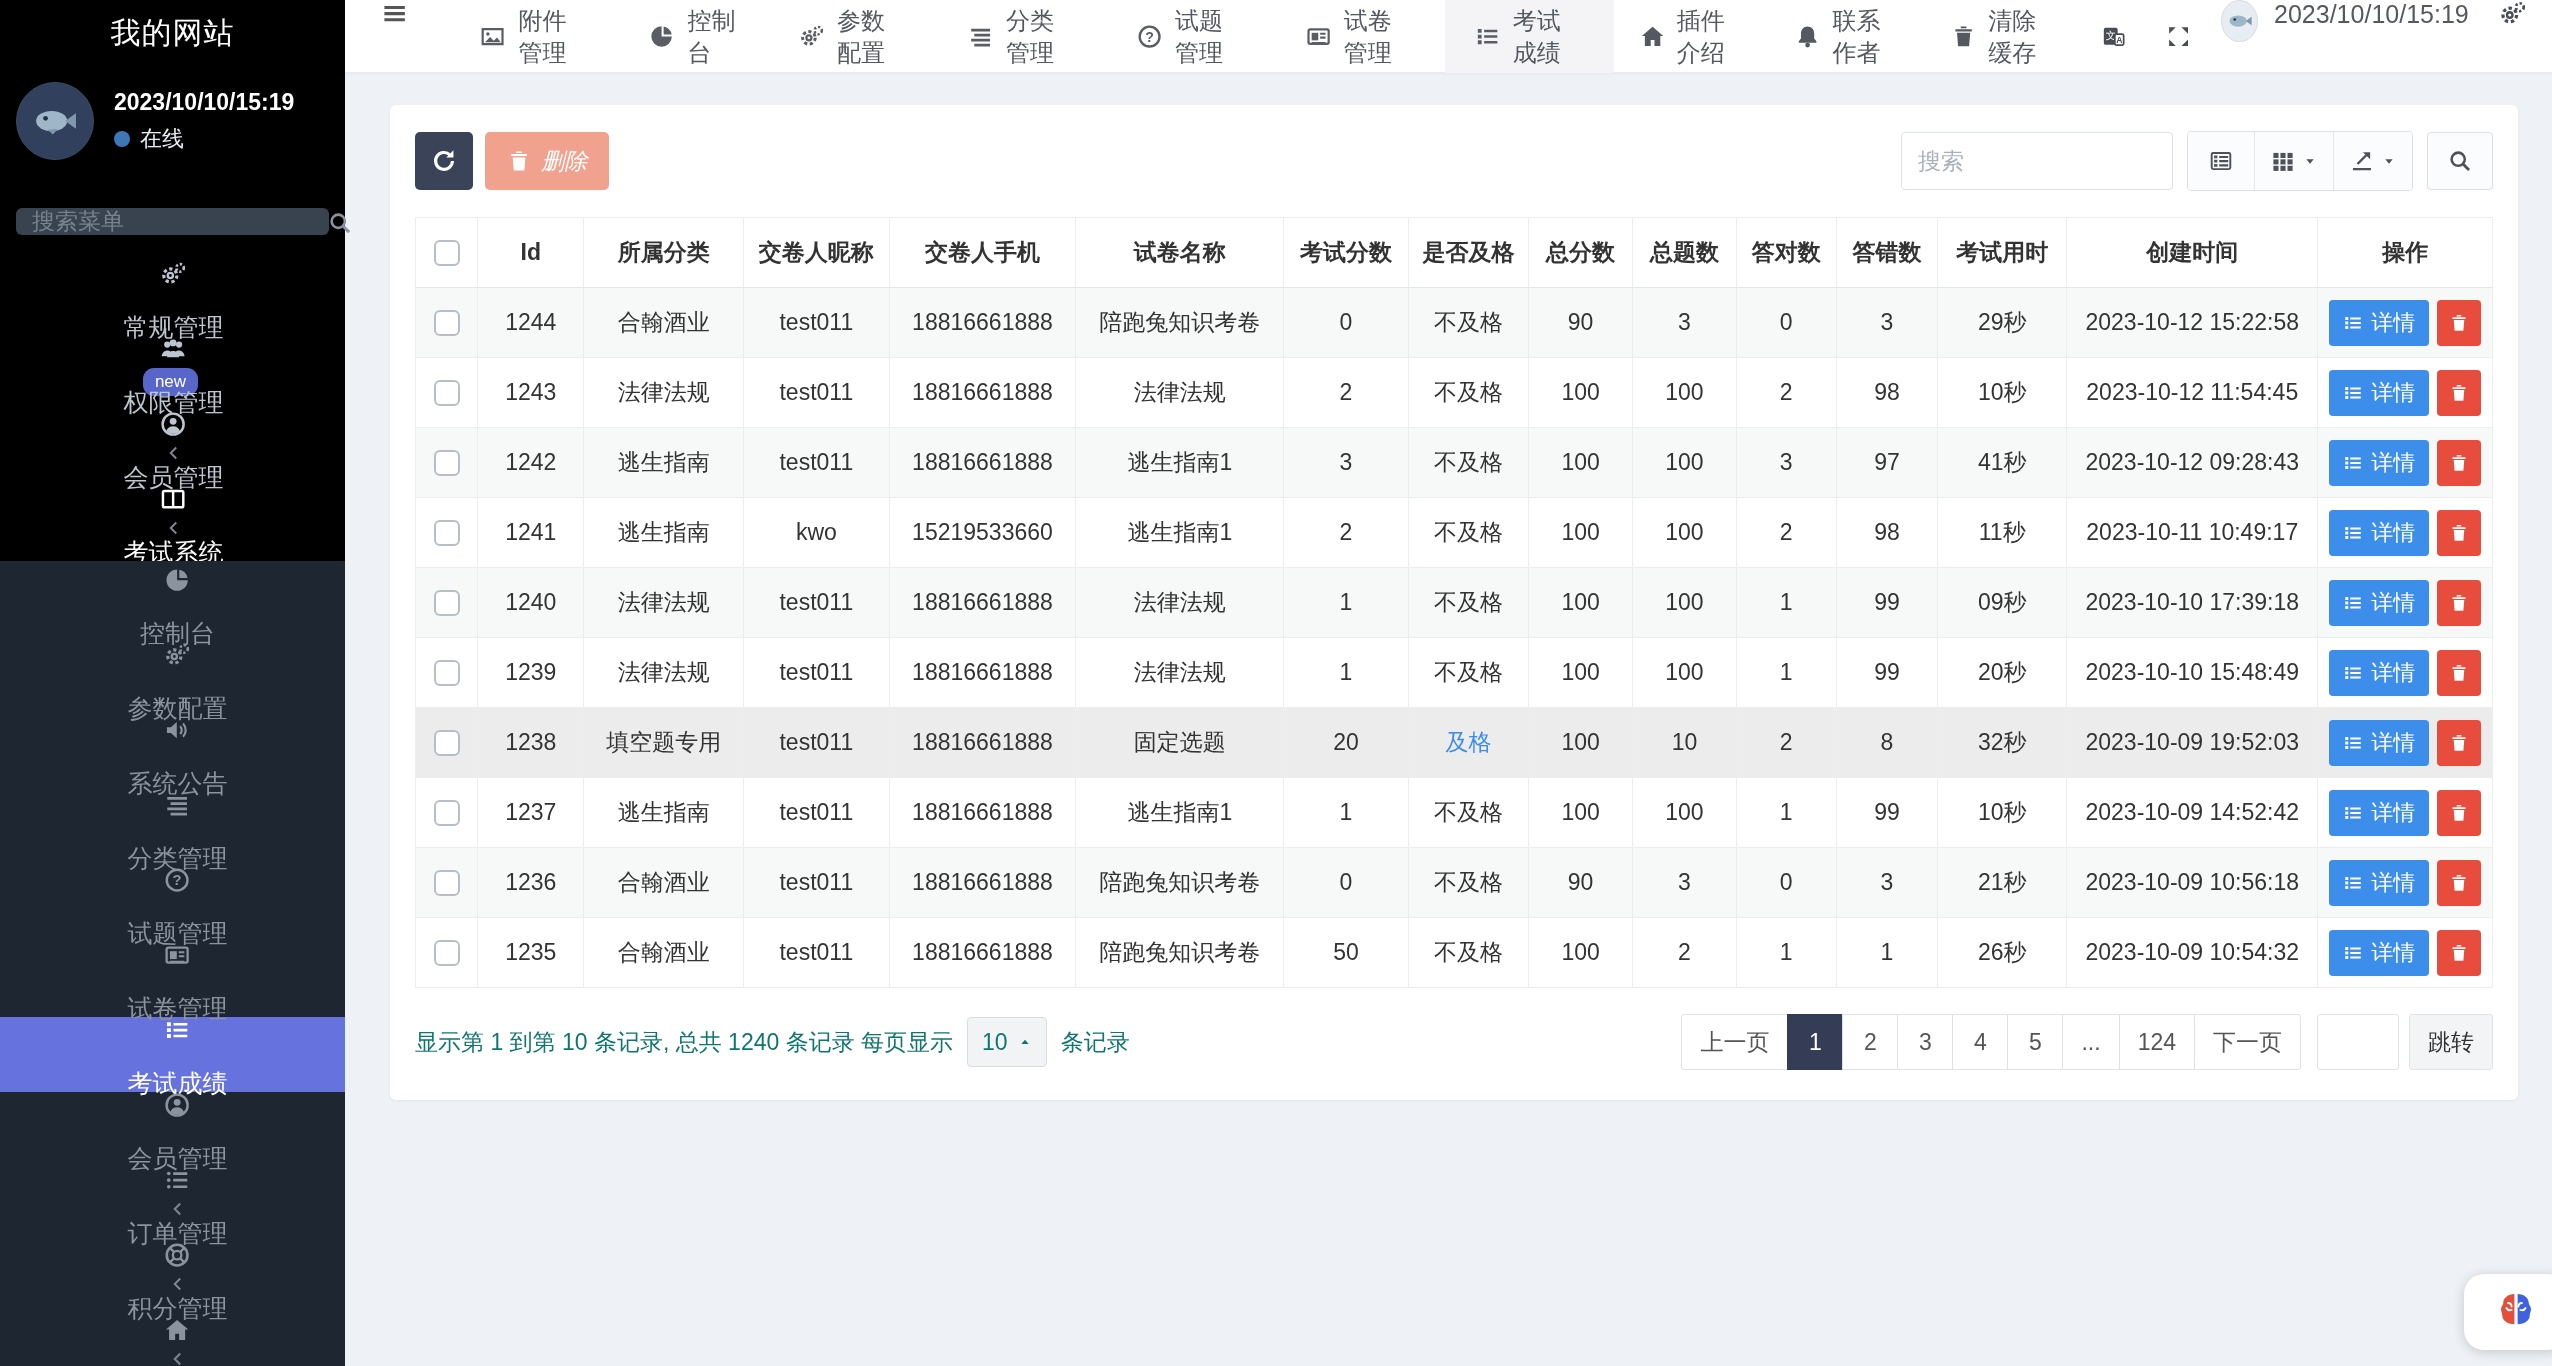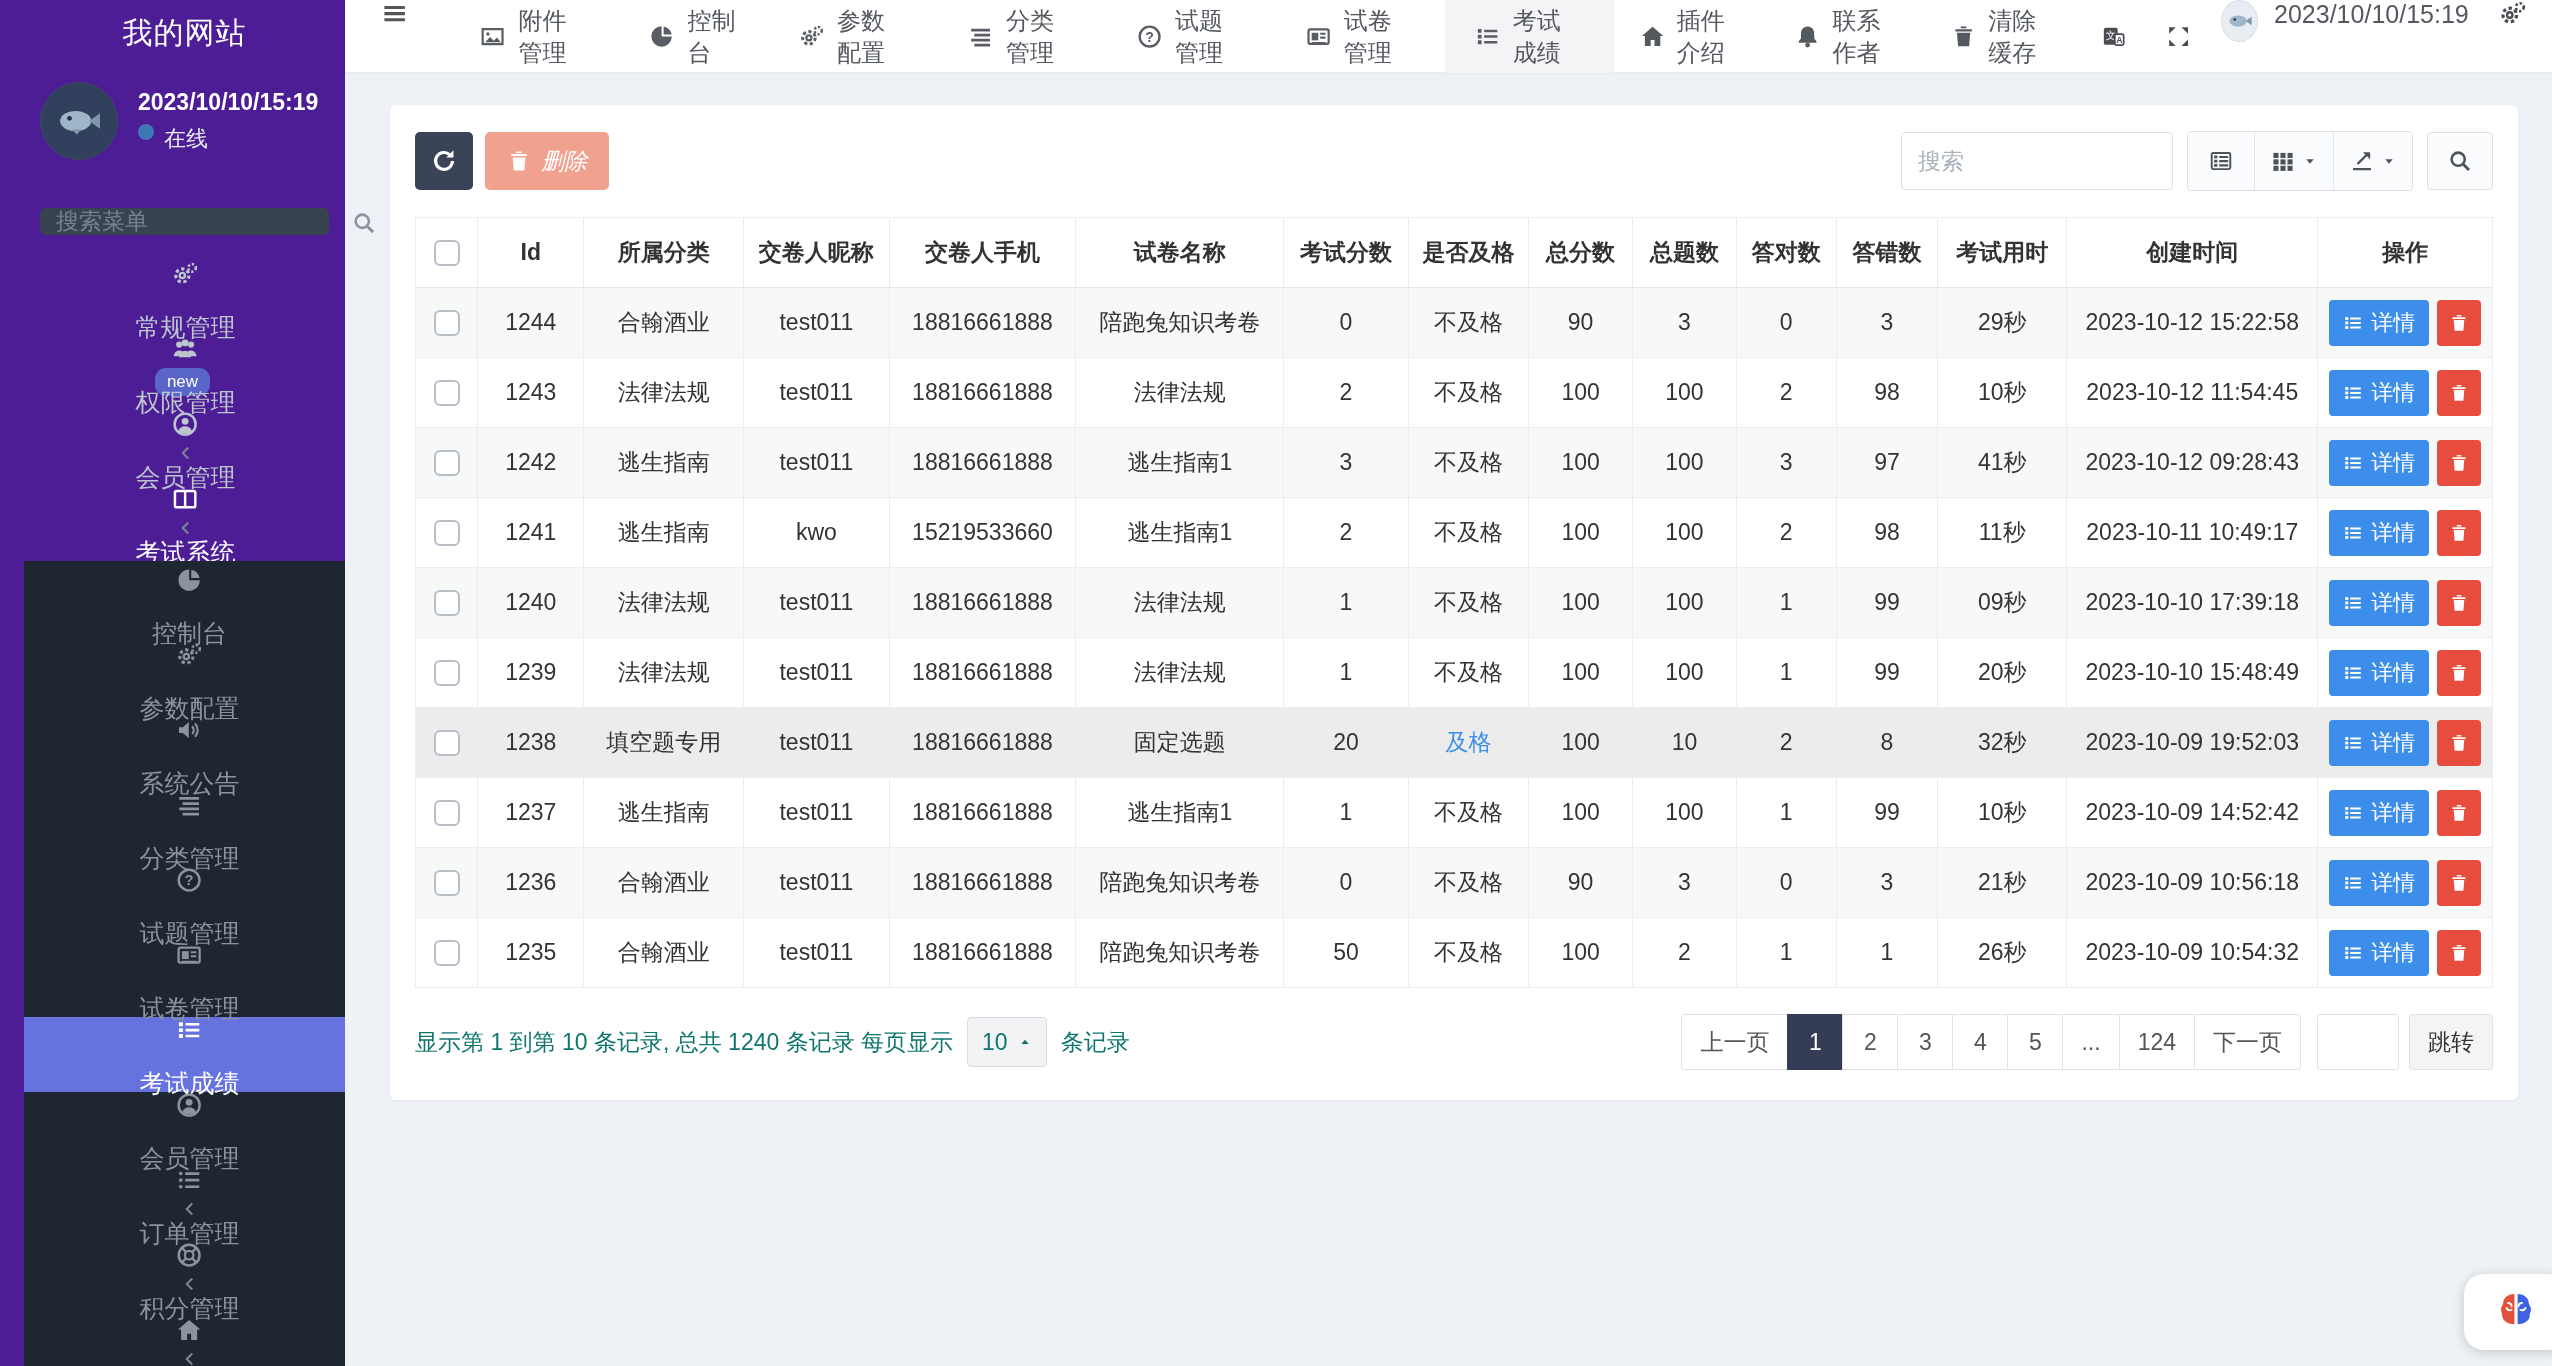--- a/index.html
+++ b/index.html
@@ -1,27 +1,27 @@
 <!DOCTYPE html>
 <html><head>
 <meta charset="utf-8">
 <style>
   * { margin:0; padding:0; box-sizing:border-box; }
   html,body { width:2552px; height:1366px; overflow:hidden; }
   body { font-family:"Liberation Sans","DejaVu Sans",sans-serif; font-size:23px; color:#333; background:#eef2f6; }
   .app { display:flex; width:2552px; height:1366px; position:relative; }
 
   
-  .sidebar { width:345px; flex-shrink:0; background:#4c1d95; display:flex; flex-direction:column; color:#bdc5cf;padding-left:24px; }
+  .sidebar { width:345px; flex-shrink:0; background:#000000; display:flex; flex-direction:column; color:#bdc5cf; }
   .brand { height:66px; line-height:66px; text-align:center; color:#fff; font-size:30px; letter-spacing:1px; }
   .user-panel { display:flex; align-items:center; gap:20px; padding:16px 20px 10px 16px; }
   .avatar { width:78px; height:78px; border-radius:50%; background:#31405c; border:1px solid #3c4a62; display:flex; align-items:center; justify-content:center; overflow:hidden; }
   .avatar svg { width:54px; height:54px; }
   .user-time { color:#fff; font-weight:bold; font-size:23px; margin-bottom:8px; }
-  .user-status { display:flex; align-items:flex-start; gap:10px; font-size:22px; color:#e8ecf2; }
+  .user-status { display:flex; align-items:center; gap:10px; font-size:22px; color:#e8ecf2; }
   .dot { width:16px; height:16px; border-radius:50%; background:#3d77b8; display:inline-block; }
   .menu-search { margin:38px 16px 12px; background:#39434f; border-radius:6px; height:54px; display:flex; align-items:flex-end; padding:0 16px; }
   .menu-search input { flex:1; background:transparent; border:none; outline:none; color:#cfd5dc; font-size:23px; font-family:inherit; }
   .menu-search input::placeholder { color:#78828e; }
   .menu-search .icon { color:#8a93a0; }
   .menu { margin-top:14px; }
   .menu-item, .sub-item { height:75px; display:flex; align-items:center; gap:24px; padding:0 26px 0 28px; font-size:25px; cursor:default;flex-direction:column; }
   .menu-item .icon, .sub-item .icon { width:30px; display:flex; justify-content:center; }
   .menu-item .lbl, .sub-item .lbl { flex:1; }
   .menu-item.active { color:#fff; }

